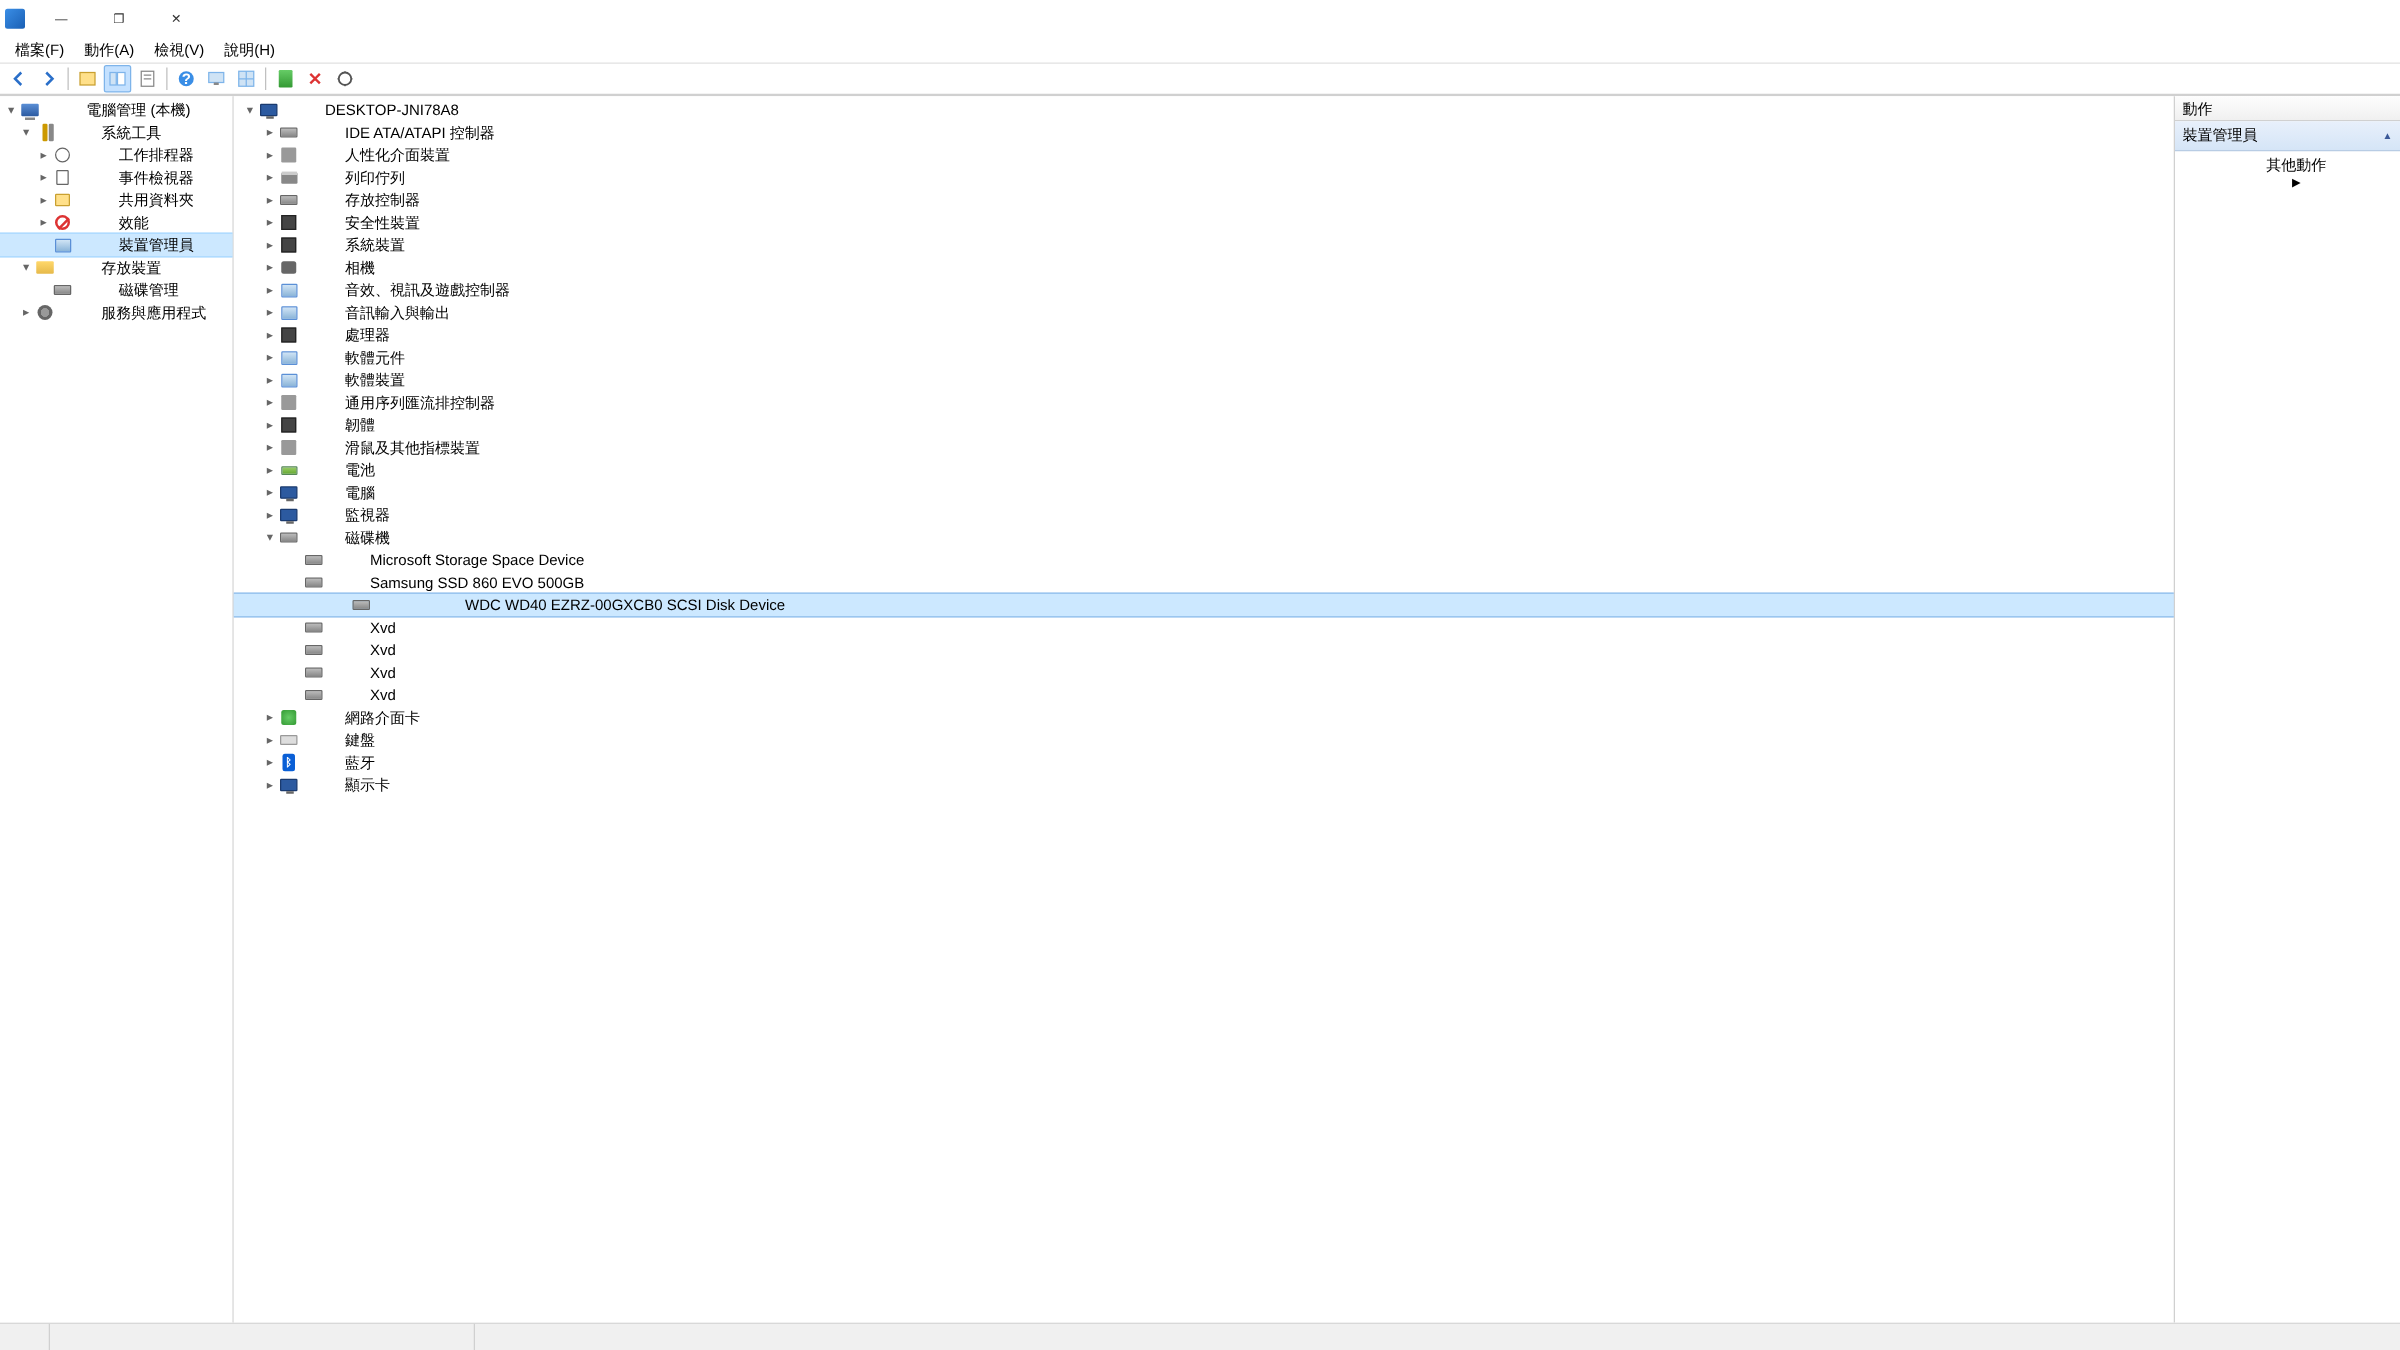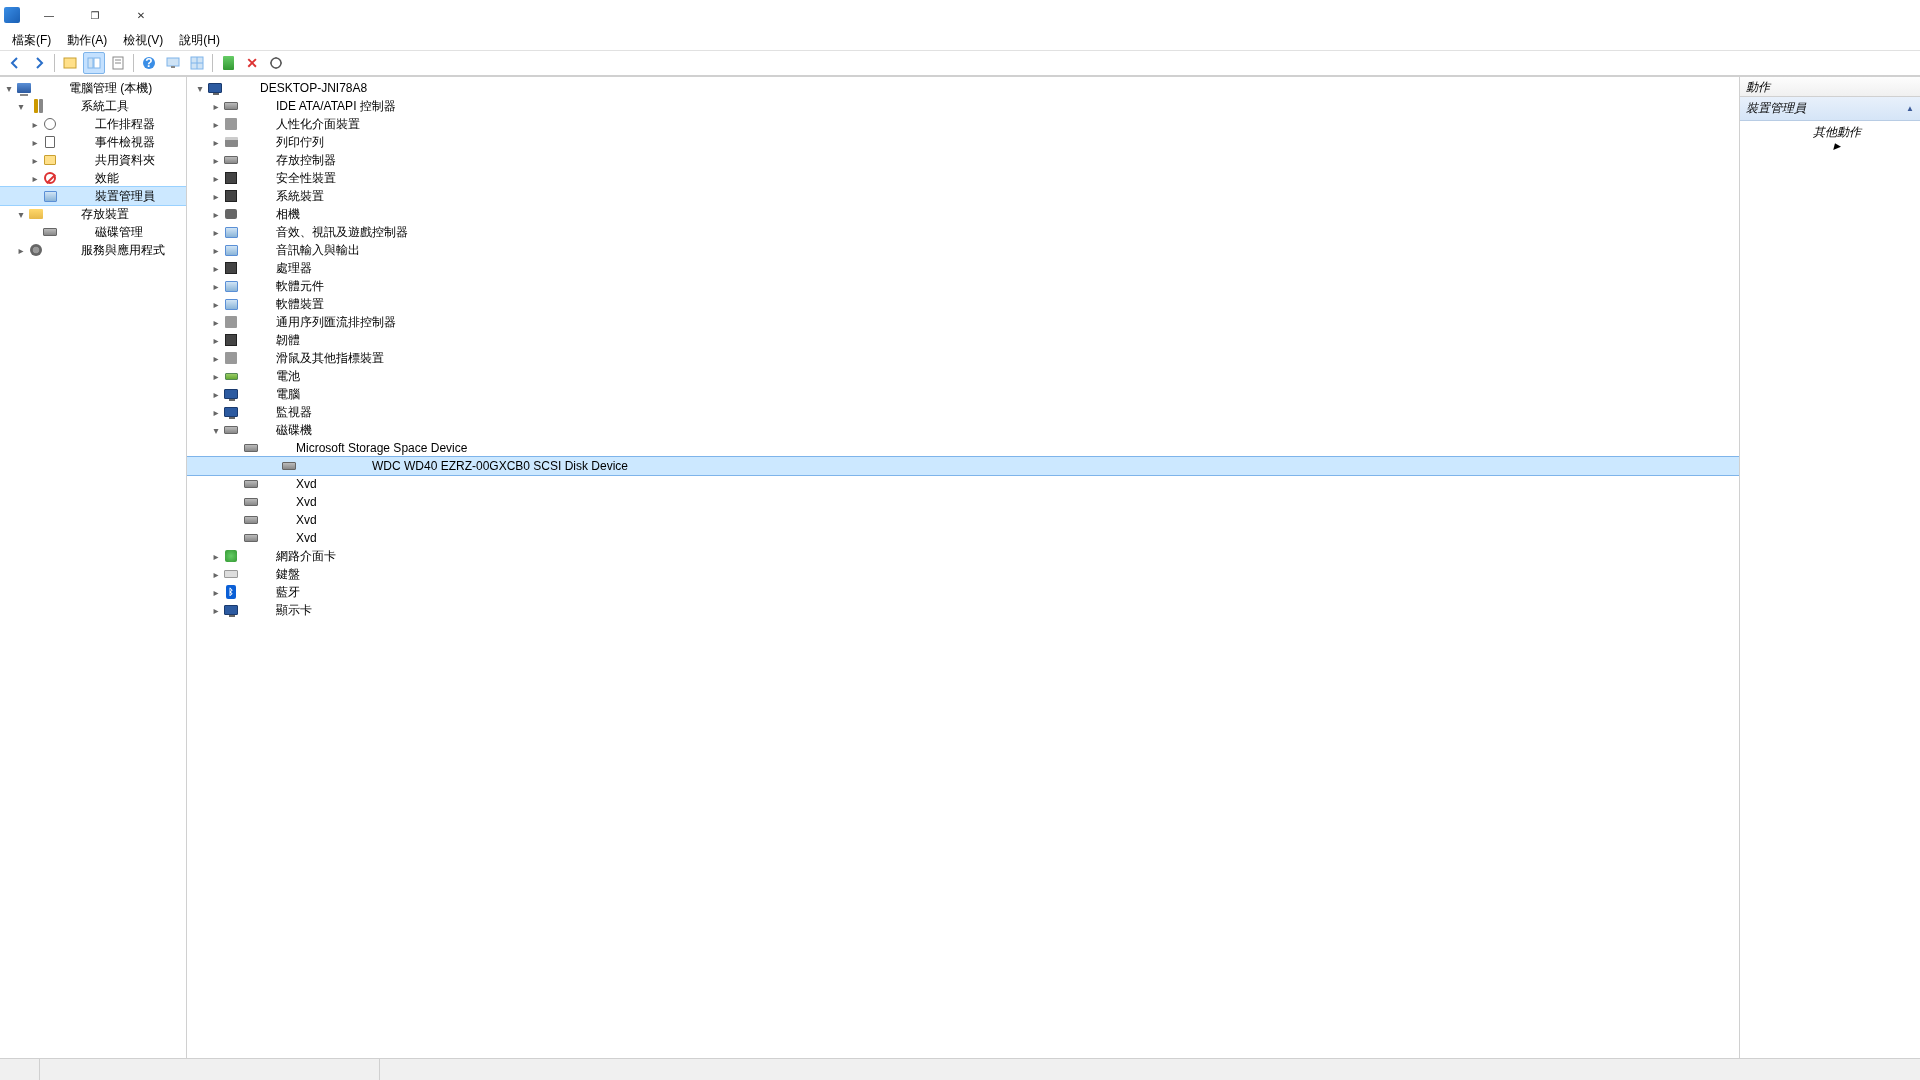--- a/index.html
+++ b/index.html
@@ -16,21 +16,21 @@
 
 .toolbar { height: 26px; border-top:1px solid #e1e1e1; border-bottom:1px solid #d0d0d0; display:flex; align-items:center; padding:0 4px; gap:2px; background:#fff; }
 .tb-btn { width:22px; height:22px; display:flex; align-items:center; justify-content:center; cursor:pointer; border:1px solid transparent; border-radius:2px; }
 .tb-btn.active { background:#c4e1ff; border-color:#7eb4ea; }
 .tb-sep { width:1px; height:18px; background:#c0c0c0; margin:0 2px; }
 .tb-btn svg { width:16px; height:16px; }
 
 .content { display:flex; height: calc(1080px - 30px - 20px - 26px - 22px); border-top:1px solid #d0d0d0; }
 .left-pane { width: 187px; border-right:1px solid #d0d0d0; background:#fff; overflow:auto; padding-top:2px; }
 .mid-pane { flex:1; background:#fff; overflow:auto; border-right:1px solid #d0d0d0; padding-top:2px; }
-.right-pane { width: 180px; background:#fff; display:flex; flex-direction:column;font-style:italic; }
+.right-pane { width: 180px; background:#fff; display:flex; flex-direction:column; }
 
 .right-header { height:20px; background:linear-gradient(#fdfdfd,#f0f0f0); border-bottom:1px solid #d0d0d0; padding:2px 6px; font-weight:normal; }
 .right-section { background:linear-gradient(#e8f0fb,#d5e5f7); border-bottom:1px solid #b8cce4; padding:3px 6px; display:flex; align-items:center; justify-content:space-between; }
 .right-section .arrow { font-size:8px; color:#3b5998; }
 .right-item { padding:3px 6px 3px 20px; display:flex; align-items:center; justify-content:flex-end; cursor:pointer;flex-direction:column; }
 .right-item .chev { font-size:9px; }
 
 .tree { list-style:none; user-select:none; }
 .tree li { white-space: nowrap; }
 .tree-row { display:flex; align-items:center; height:18px; padding-right:4px; cursor:pointer; }
@@ -446,20 +446,29 @@
                 <li>
                   <div class="tree-row" style="padding-left:42px">
     <span class="expander empty">▸</span>
     <span class="node-icon">
                       <span class="ic-disk"></span>
                     </span>
     <span class="node-label">Microsoft Storage Space Device</span>
                   </div>
                 </li>
                 <li>
+                  <div class="tree-row" style="padding-left:42px">
+    <span class="expander empty">▸</span>
+    <span class="node-icon">
+                      <span class="ic-disk"></span>
+                    </span>
+    <span class="node-label">Samsung SSD 860 EVO 500GB</span>
+                  </div>
+                </li>
+                <li>
                   <div class="tree-row selected-mid" style="padding-left:42px">
     <span class="expander empty">▸</span>
     <span class="node-icon">
                       <span class="ic-disk"></span>
                     </span>
     <span class="node-label">WDC WD40 EZRZ-00GXCB0 SCSI Disk Device</span>
                   </div>
                 </li>
                 <li>
                   <div class="tree-row" style="padding-left:42px">

